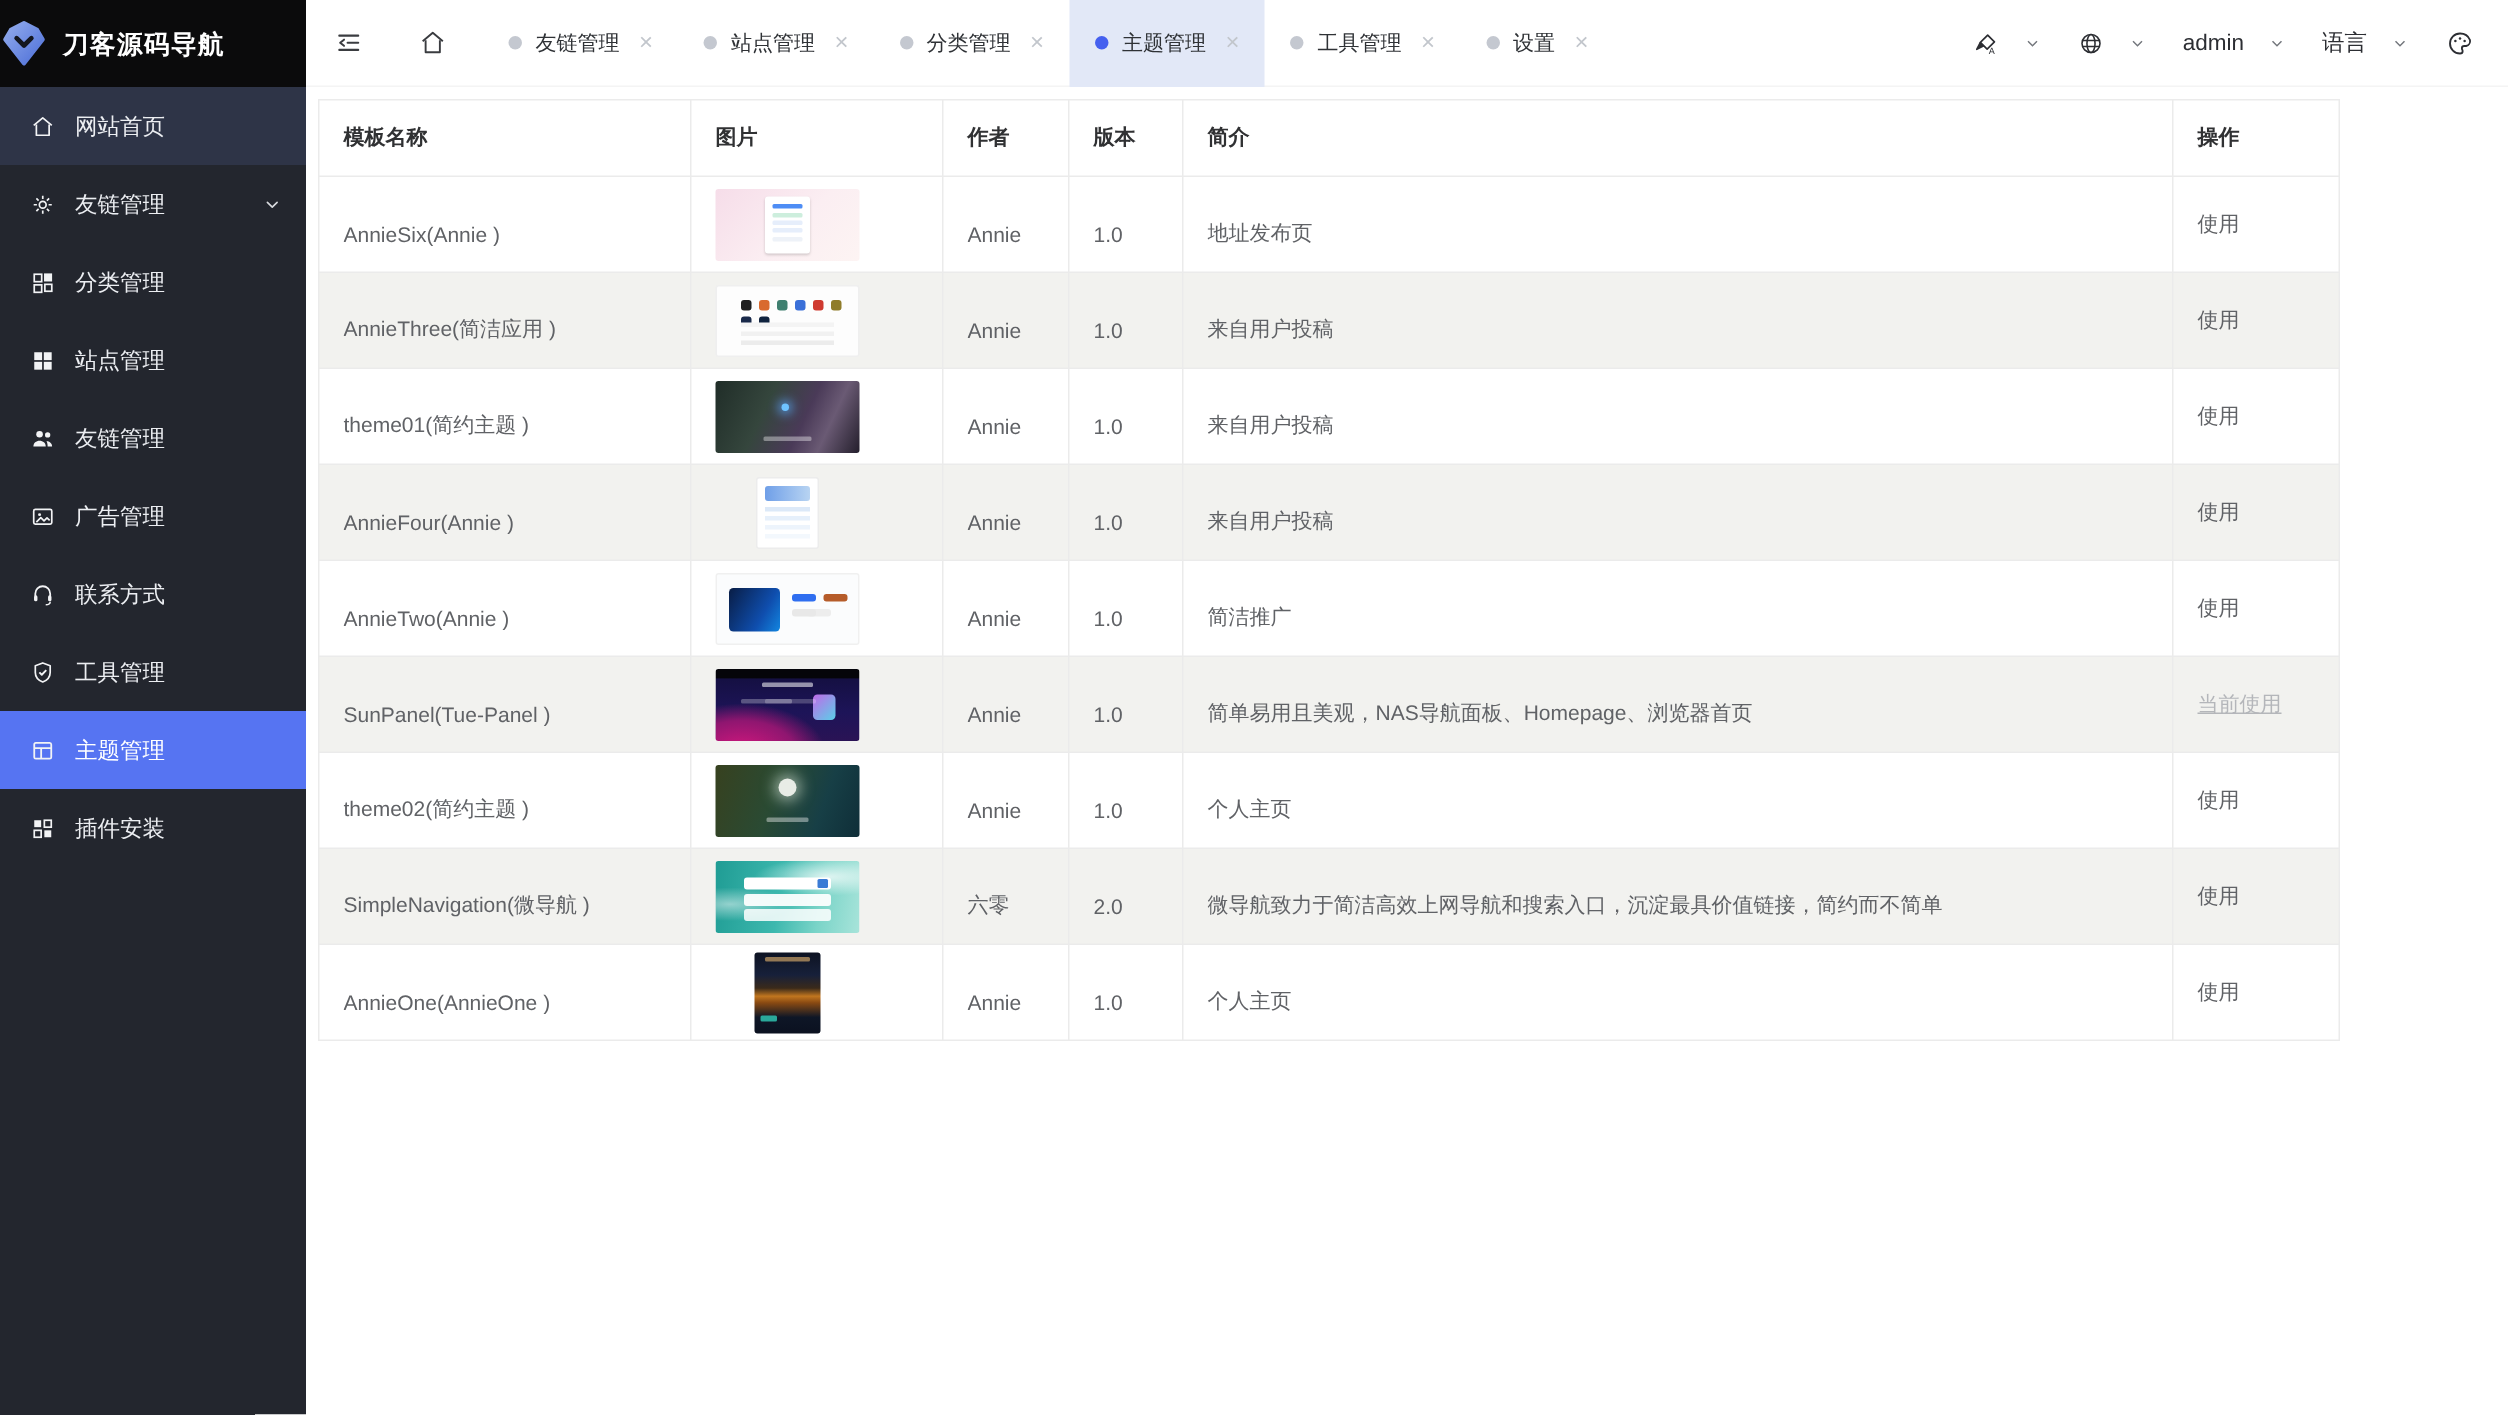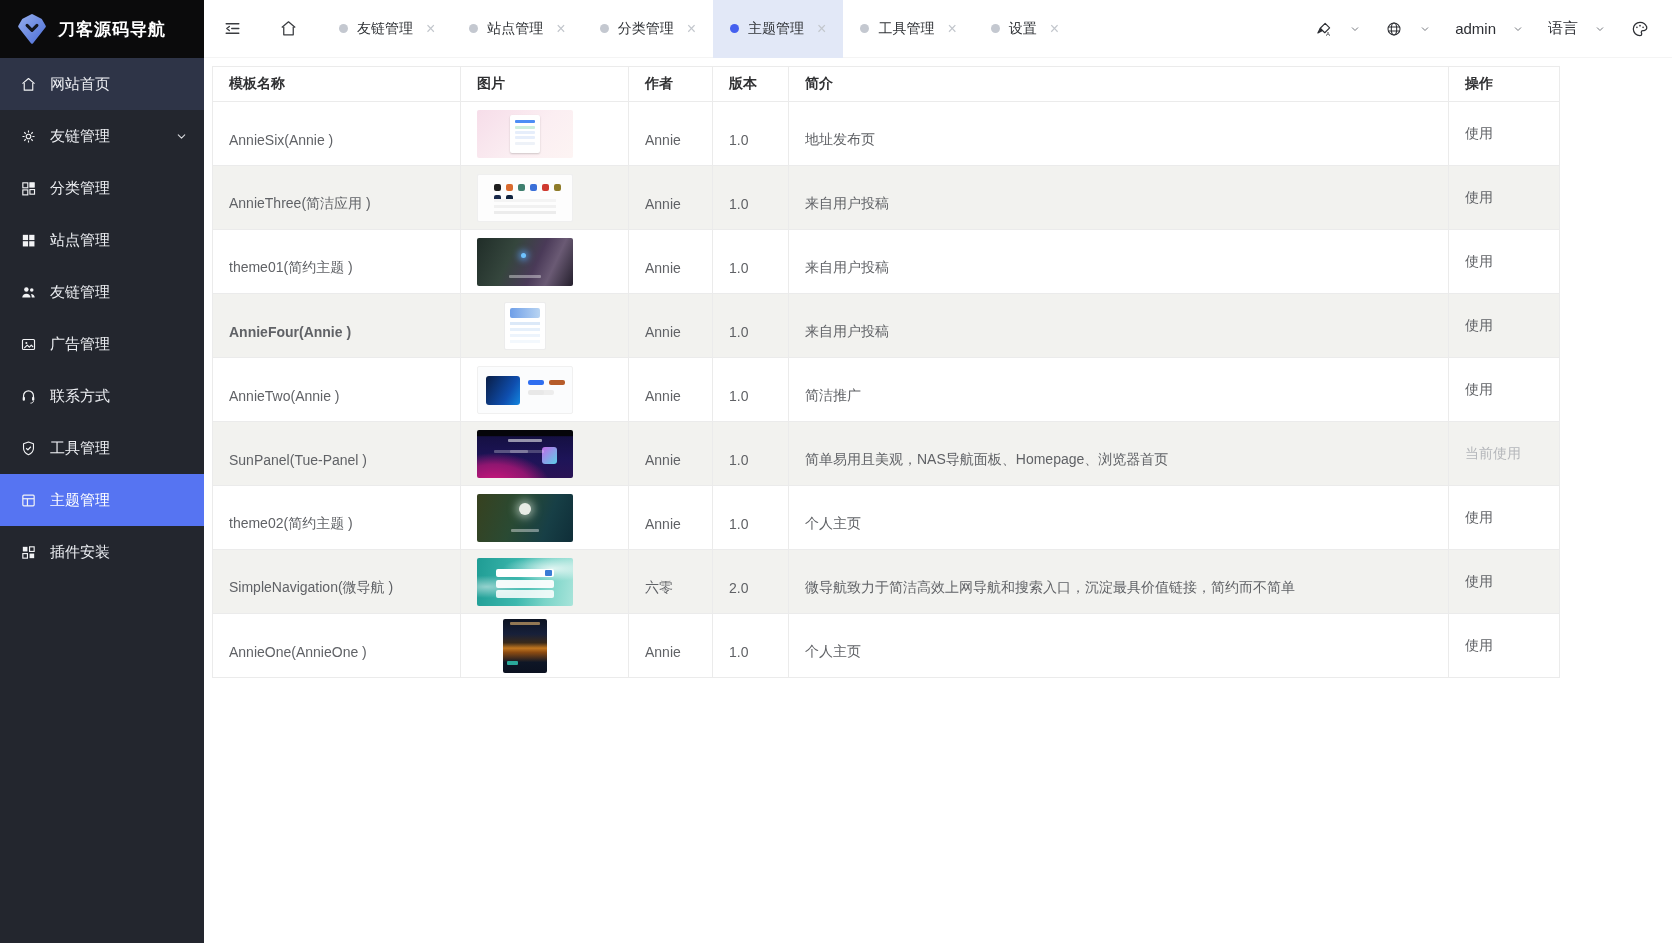--- a/index.html
+++ b/index.html
@@ -6,21 +6,21 @@
   html,body { margin:0; padding:0; }
   body {
     width:1672px; height:943px; overflow:hidden;
     font-family:"Liberation Sans","DejaVu Sans",sans-serif;
     background:#fff; color:#606266;
   }
   .app { display:flex; width:100%; height:100%; }
 
   
   .sidebar { width:204px; flex-shrink:0; background:#23262e; display:flex; flex-direction:column; }
-  .logo { height:58px; background:#0b0b0c; display:flex; align-items:center; padding-left:16px; gap:10px; flex-shrink:0; cursor:pointer; }
+  .logo { height:58px; background:#0b0b0c; display:flex; align-items:center; gap:10px; flex-shrink:0; cursor:pointer; }
   .logo-mark { width:32px; height:32px; display:inline-flex; }
   .logo-mark svg { width:32px; height:32px; }
   .logo-text { color:#ffffff; font-size:17px; font-weight:700; letter-spacing:1px; white-space:nowrap; }
   .menu { flex:1; }
   .side-item { height:52px; display:flex; align-items:center; padding:0 16px 0 20px; gap:13px; color:#eceef2; font-size:15px; cursor:pointer; }
   .side-item.tinted { background:#2e3447; }
   .side-item.active { background:#5674f2; color:#fff; }
   .side-item .mi { width:17px; height:17px; display:inline-flex; color:#f2f3f5; flex-shrink:0; }
   .side-item .mi svg { width:17px; height:17px; }
   .side-item .chev { margin-left:auto; width:13px; height:13px; display:inline-flex; color:#d8dade; }
@@ -44,30 +44,30 @@
   .dd .ic svg { width:18px; height:18px; }
   .dd .chev { width:12px; height:12px; display:inline-flex; color:#75787e; }
   .dd .chev svg { width:12px; height:12px; }
   .palette-btn { width:20px; height:20px; display:inline-flex; color:#2c2e33; cursor:pointer; }
   .palette-btn svg { width:20px; height:20px; }
 
   
   .content { flex:1; padding:8px 0 0 8px; background:#fff; }
   .table { width:1348px; font-size:14px; }
   .thead { display:flex; }
-  .th { display:flex; align-items:center; height:36px; padding:0 16px; font-weight:700; color:#303133;
+  .th { display:flex; align-items:center; height:52px; padding:0 16px; font-weight:700; color:#303133;
         border-top:1px solid #ebebeb; border-bottom:1px solid #ebebeb; border-left:1px solid #ebebeb; background:#fff; }
   .th:last-child { border-right:1px solid #ebebeb; }
   .tr { display:flex; height:64px; background:#fff; }
   .tr.striped { background:#f2f2ef; }
   .td { display:flex; align-items:center; padding:0 16px; border-bottom:1px solid #ebebeb; border-left:1px solid #ebebeb; overflow:hidden; }
   .td:last-child { border-right:1px solid #ebebeb; }
   .td .cell-text { white-space:nowrap; overflow:hidden; text-overflow:ellipsis;margin-top:12px; }
   .action { color:#606266; cursor:pointer; }
-  .action.current { color:#b4b6ba; cursor:default; }
+  .action.current { color:#b4b6ba; cursor:default;text-decoration:underline; }
 
   
   .thumb-wrap { width:96px; display:flex; justify-content:center; }
   .thumb { position:relative; overflow:hidden; border-radius:2px; flex-shrink:0; }
 
   .thumb-anniesix { background:linear-gradient(135deg,#f6dde9 0%,#fbeef2 55%,#fdf4f3 100%); }
   .thumb-anniesix::before { content:""; position:absolute; left:50%; top:5px; width:30px; height:38px; margin-left:-15px;
       background:#fff; border-radius:2px; box-shadow:0 1px 2px rgba(0,0,0,.18); }
   .thumb-anniesix::after { content:""; position:absolute; left:50%; top:10px; width:20px; height:3px; margin-left:-10px;
       background:#4e8df5; border-radius:1px; box-shadow:0 6px 0 #cdeedd, 0 11px 0 #e6eefb, 0 16px 0 #e6eefb, 0 22px 0 #eef2f8; }
@@ -440,21 +440,21 @@
                 <span class="cell-text">1.0</span>
               </div>
               <div class="td" style="width: 660px;">
                 <span class="cell-text">来自用户投稿</span>
               </div>
               <div class="td" style="width: 112px;">
                 <span class="action">使用</span>
               </div>
             </div>
             <div class="tr striped">
-              <div class="td" style="width: 248px; font-weight: bold;">
+              <div class="td" style="width: 248px;">
                 <span class="cell-text">AnnieFour(Annie )</span>
               </div>
               <div class="td" style="width: 168px;">
                 <div class="thumb-wrap">
                   <div class="thumb thumb-anniefour" style="width: 42px; height: 48px;"></div>
                 </div>
               </div>
               <div class="td" style="width: 84px;">
                 <span class="cell-text">Annie</span>
               </div>

